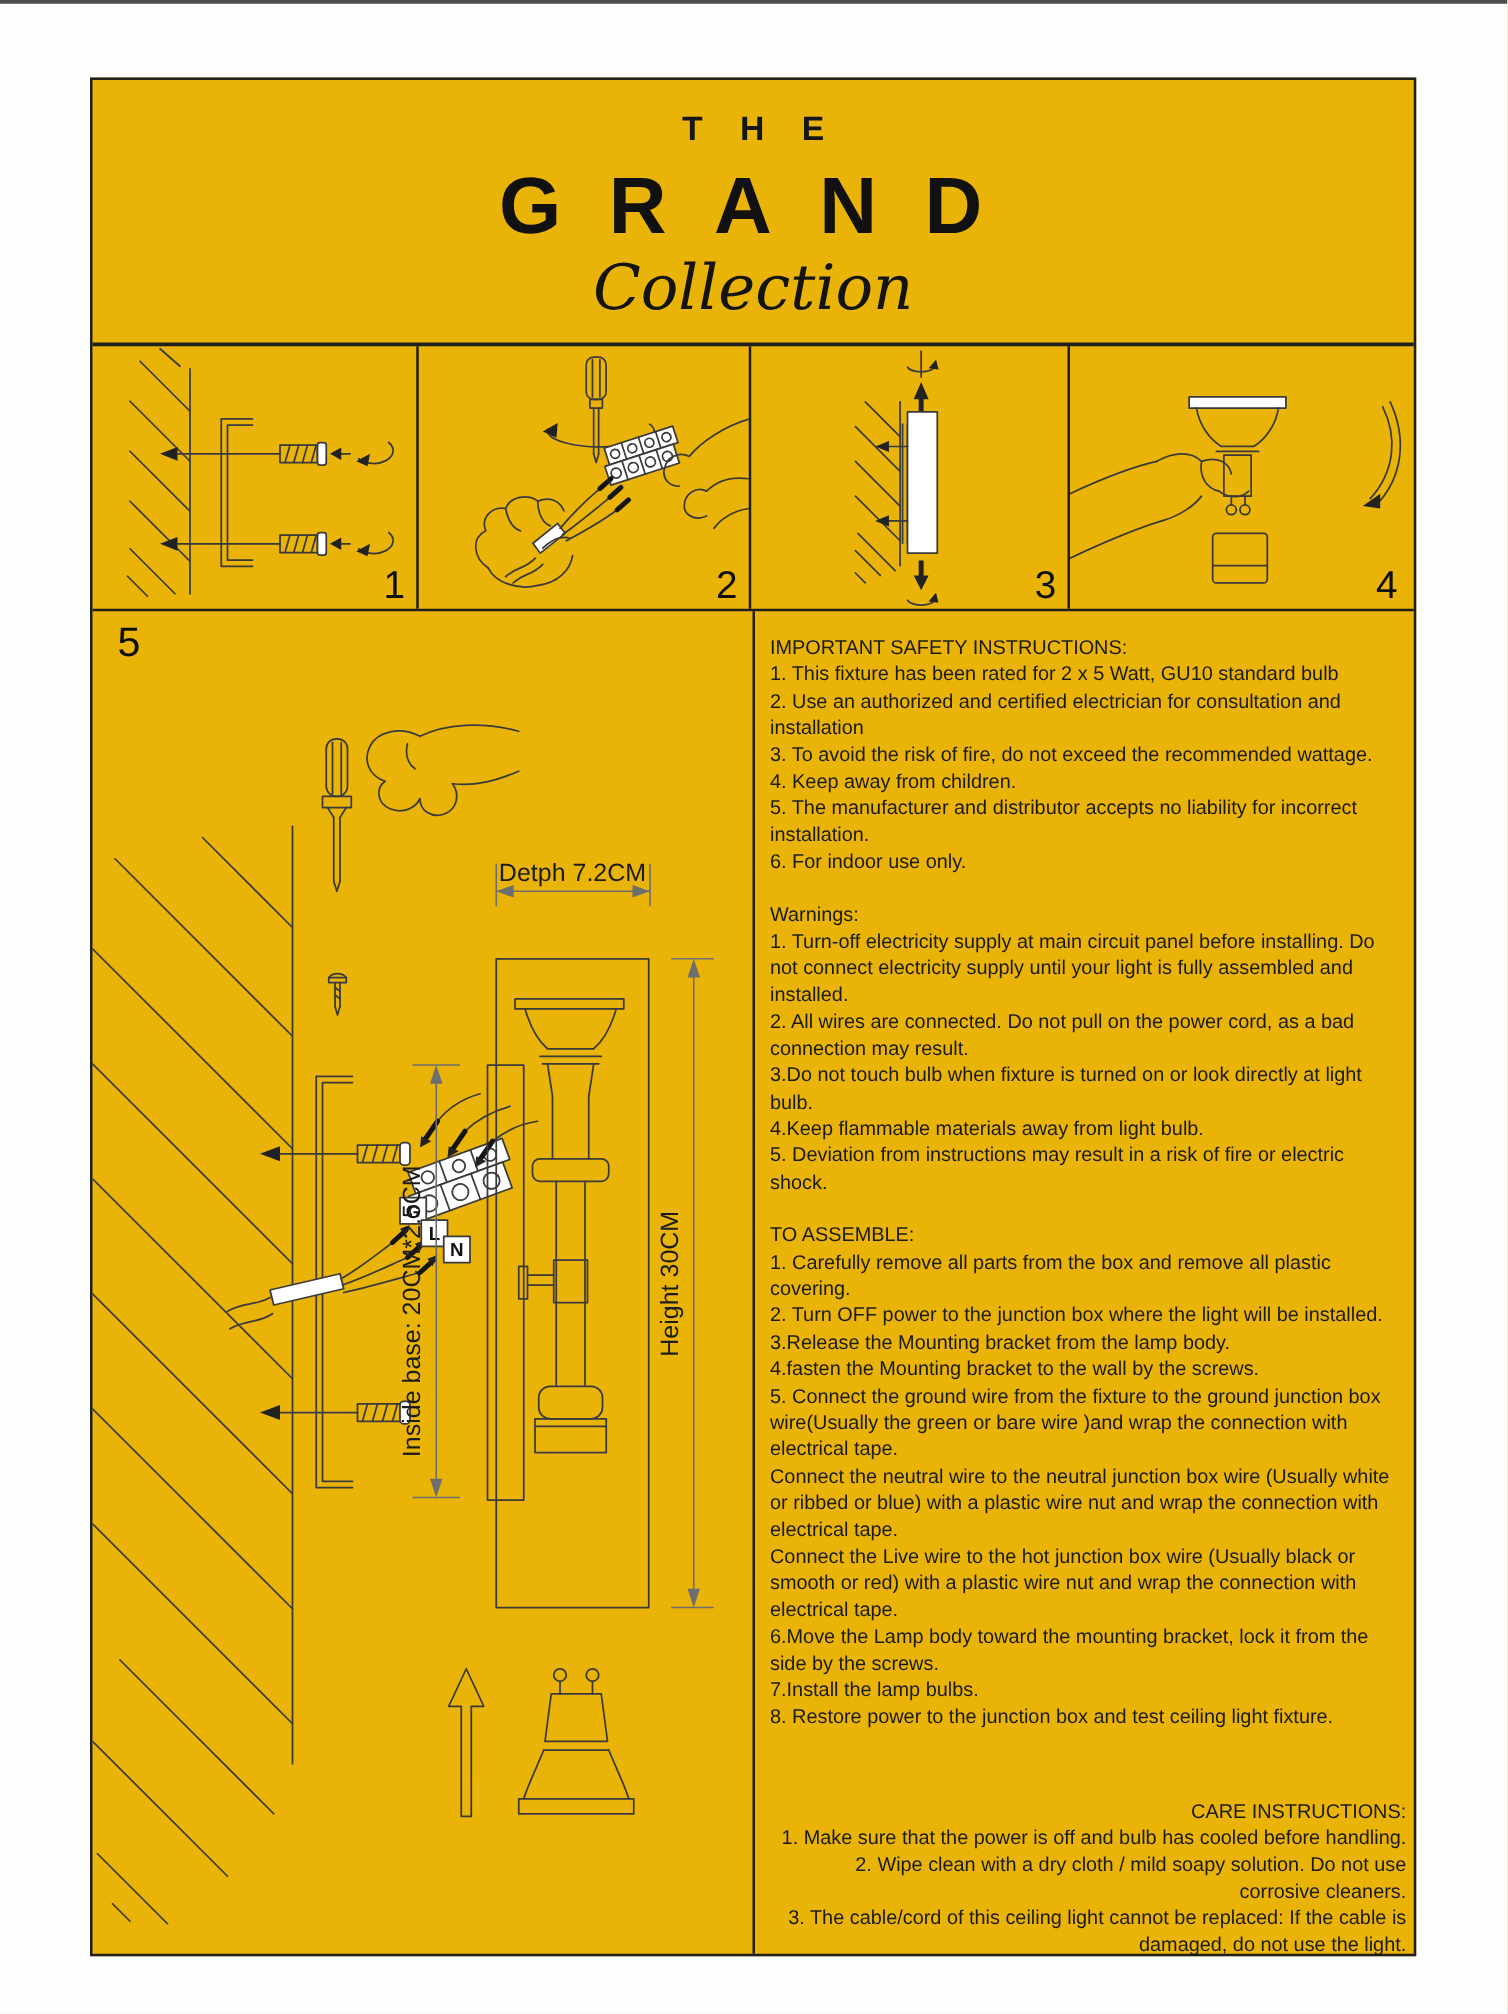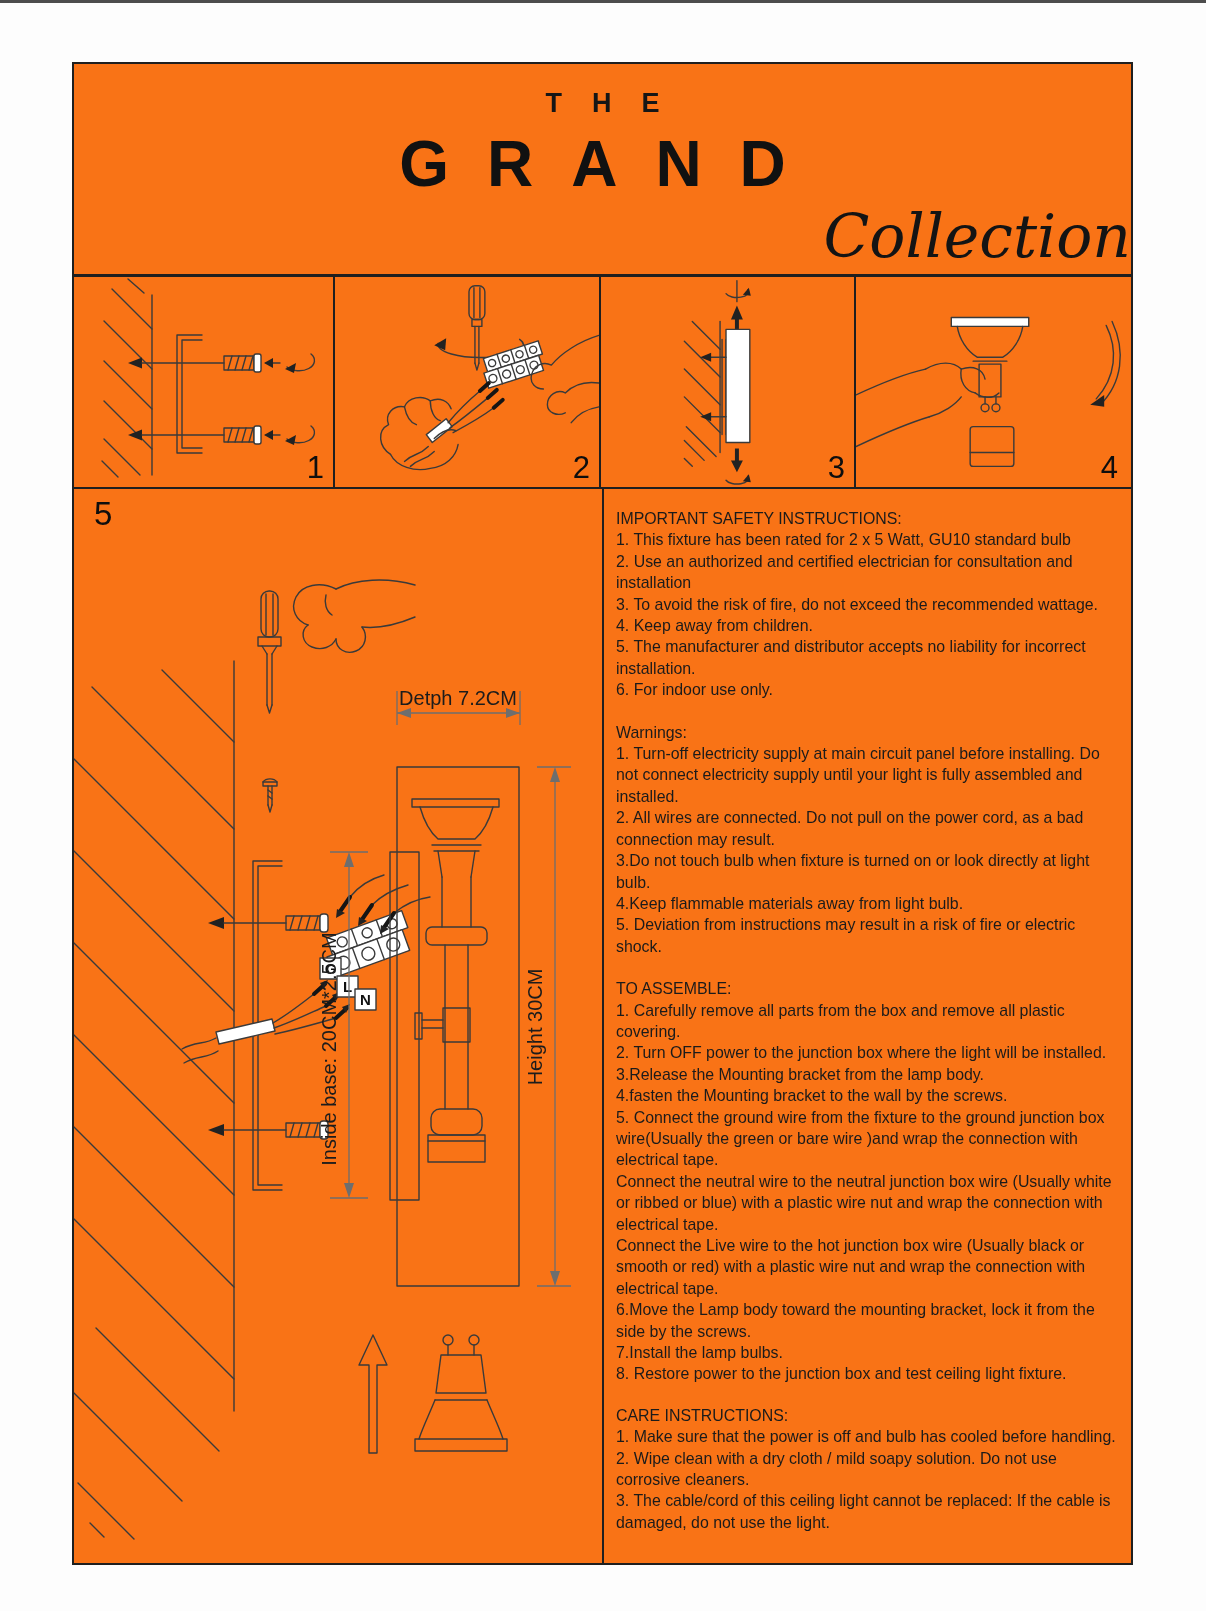--- a/index.html
+++ b/index.html
@@ -1,44 +1,44 @@
 <!DOCTYPE html>
 <html><head>
 <meta charset="utf-8">
 <style>
   html,body{margin:0;padding:0;background:#f4f4f4;}
   .stage{position:relative;width:1206px;height:1611px;background:#fdfdfd;
          font-family:"Liberation Sans",sans-serif;color:#1c1c1c;overflow:hidden;}
   .topline{position:absolute;top:0;left:0;width:100%;height:3px;background:#4d4d4d;}
   .sheet{position:absolute;left:72px;top:62px;width:1061px;height:1503px;
-         border:2px solid #1f1f1f;box-sizing:border-box;background:#f97316;
+         border:2px solid #1f1f1f;box-sizing:border-box;background:#eab308;
          display:flex;flex-direction:column;}
   
   .brand-header{height:213px;border-bottom:3px solid #1f1f1f;box-sizing:border-box;
                 text-align:center;flex:none;}
   .brand-the{margin-top:24px;font-size:27px;font-weight:bold;letter-spacing:30px;
              padding-left:30px;color:#161616;}
   .brand-grand{margin-top:8px;font-size:64px;font-weight:bold;letter-spacing:38px;
                padding-left:18px;color:#111;}
   .brand-script{margin-top:0px;font-family:"DejaVu Serif",serif;font-style:italic;
-                font-size:60px;color:#141414;text-align:right;}
+                font-size:50px;color:#141414;}
   
   .steps-row{height:212px;flex:none;display:flex;border-bottom:2px solid #1f1f1f;box-sizing:border-box;}
   .step-cell{position:relative;height:100%;box-sizing:border-box;flex:none;}
   .step-cell + .step-cell{border-left:2px solid #1f1f1f;}
   .step-num{position:absolute;right:9px;bottom:1px;font-size:31px;color:#0e0e0e;}
   .panel-svg{position:absolute;inset:0;width:100%;height:100%;}
   
   .main-row{flex:1;display:flex;min-height:0;}
   .diagram-cell{width:530px;flex:none;border-right:2px solid #1f1f1f;box-sizing:border-box;position:relative;}
   .step5-num{position:absolute;left:20px;top:6px;font-size:33px;color:#0e0e0e;}
   .text-col{flex:1;padding:7px 6px 0 12px;font-size:15.9px;line-height:21.4px;color:#1b1b1b;}
   .section{margin-top:21px;}
   .text-col .section:nth-child(1){margin-top:12px;}
-  .text-col .section:nth-child(4){margin-top:20px;}
+  .text-col .section:nth-child(4){margin-top:54px;text-align:right;}
   .sec-title,.sec-item{margin:0;}
   
   .ln{stroke:#3a3a3a;stroke-width:1.4;fill:none;stroke-linecap:round;stroke-linejoin:round;}
   .lnw{stroke:#3a3a3a;stroke-width:1.4;fill:#fff;stroke-linejoin:round;}
   .fillb{fill:#222;stroke:none;}
   .thick{stroke:#151515;stroke-width:4;fill:none;stroke-linecap:round;}
   .dim{stroke:#6e6e6e;stroke-width:1.3;fill:none;}
   .dimf{fill:#6e6e6e;stroke:none;}
   .dimtext{fill:#1c1c1c;font-size:20px;}
   .termtext{fill:#111;font-size:15px;font-weight:bold;}

